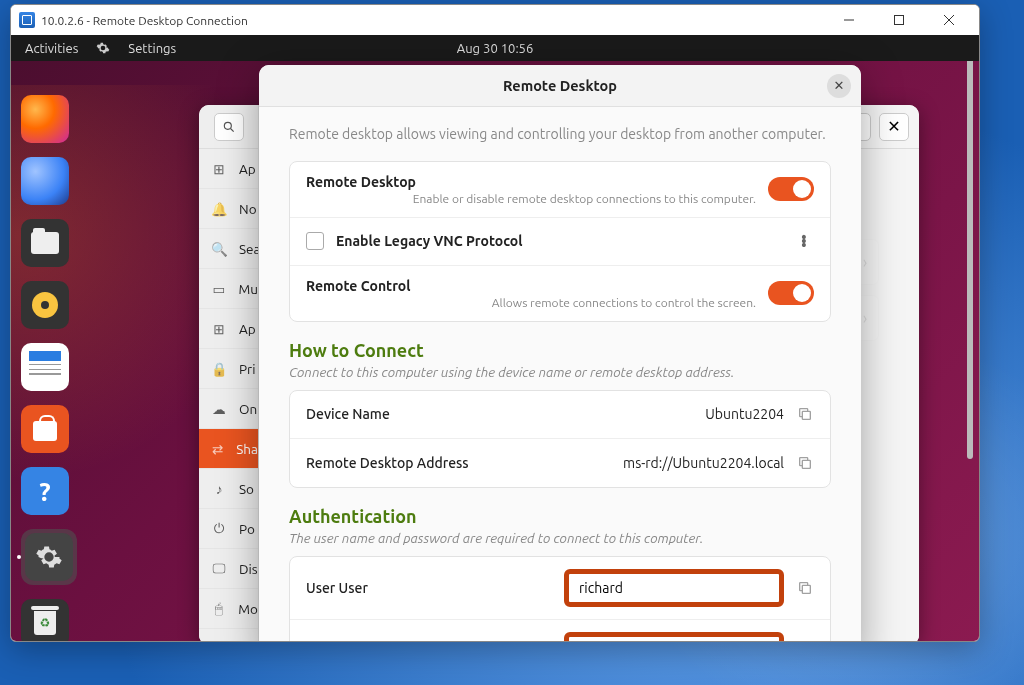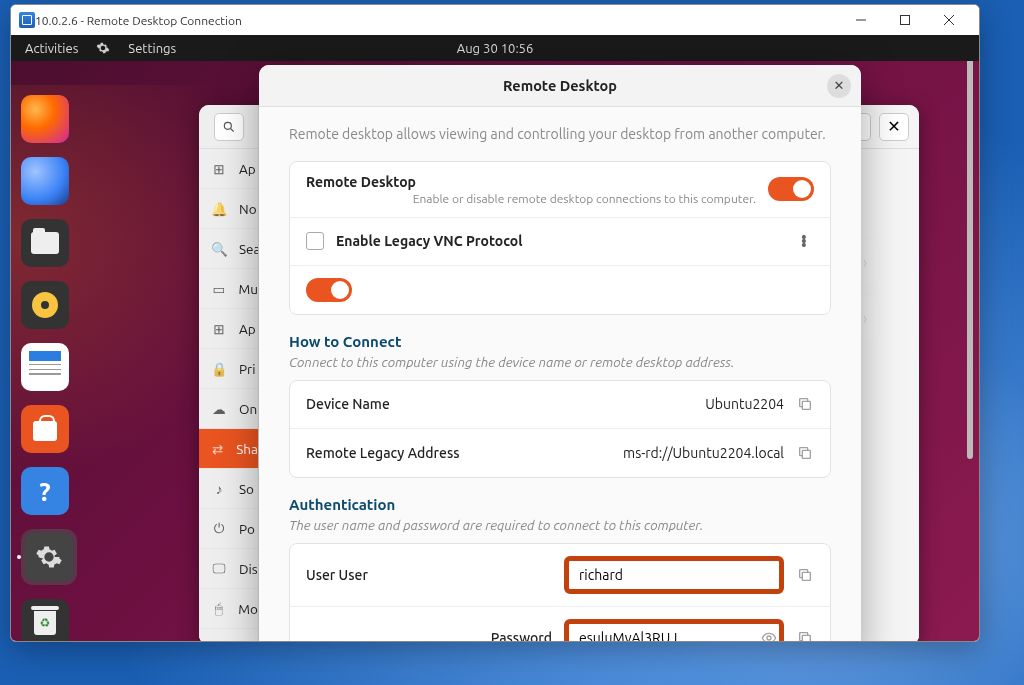--- a/index.html
+++ b/index.html
@@ -1,20 +1,20 @@
 <!DOCTYPE html>
 <html><head>
 <meta charset="utf-8">
 <style>
 * { box-sizing: border-box; margin: 0; padding: 0; font-family: Ubuntu, "Segoe UI", sans-serif; }
 body { background: linear-gradient(135deg, #1a5fb4 0%, #3584e4 50%, #62a0ea 100%); width: 1024px; height: 685px; overflow: hidden; position: relative; }
 .win11-bg { position: absolute; inset: 0; background: radial-gradient(ellipse at 70% 80%, #62a0ea 0%, #1a5fb4 60%); }
 .win11-bg::before { content:""; position:absolute; right:-100px; bottom:-50px; width:500px; height:400px; background: radial-gradient(ellipse, rgba(255,255,255,0.15), transparent 70%); border-radius:50%; }
 .rdc-window { position: absolute; top: 4px; left: 10px; width: 970px; height: 638px; background: #fff; border: 1px solid #888; border-radius: 6px; box-shadow: 0 8px 32px rgba(0,0,0,0.3); display: flex; flex-direction: column; overflow:hidden; }
-.title-bar { height: 30px; background: #fff; display: flex; align-items: center; padding: 0 8px; font-size: 12px; color: #333; }
+.title-bar { height: 30px; background: #fff; display: flex; align-items: center; padding: 0 8px; gap: 6px; font-size: 12px; color: #333; }
 .title-bar .app-icon { width:16px; height:16px; background: linear-gradient(#3584e4,#1a5fb4); border-radius:2px; position:relative; }
 .title-bar .app-icon::after{content:"";position:absolute;inset:3px;border:1px solid #fff;border-radius:1px;}
 .title-bar .spacer { flex:1; }
 .win-btn { width:44px; height:28px; display:flex; align-items:center; justify-content:center; color:#333; cursor:pointer; }
 .ubuntu-viewport { flex:1; background: linear-gradient(135deg, #4a0e2e 0%, #6b1040 40%, #8b1a50 100%); position: relative; overflow: hidden; }
 .ubuntu-viewport::after { content:""; position:absolute; left:-80px; top:50px; width:300px; height:500px; background: radial-gradient(circle at 30% 30%, rgba(255,120,40,0.25), transparent 60%); }
 .top-bar { height: 26px; background: #1a1a1a; color:#ddd; display:flex; align-items:center; padding: 0 14px; font-size:13px; gap: 18px; position:relative; z-index:2; }
 .top-bar .clock { position:absolute; left:50%; transform:translateX(-50%); right:auto; }
 .dock { position:absolute; left:10px; top:60px; width:54px; display:flex; flex-direction:column; gap:14px; z-index:2; }
 .dock-item { width:48px; height:48px; border-radius:10px; display:flex; align-items:center; justify-content:center; font-size:22px; color:#fff; cursor:pointer; position:relative; }
@@ -66,21 +66,21 @@
 .row { display:flex; align-items:center; padding:12px 16px; border-bottom:1px solid #eee; gap:12px; min-height:48px; }
 .row:last-child { border-bottom:none; }
 .row .label-col { flex:1; }
 .row .label-title { font-weight:600; font-size:14px; color:#222; }
 .row .label-sub { font-size:12px; color:#888; margin-top:2px;text-align:right; }
 .toggle { width:46px; height:24px; border-radius:12px; background:#e95420; position:relative; cursor:pointer; }
 .toggle .knob { position:absolute; right:3px; top:3px; width:18px; height:18px; border-radius:50%; background:#fff; }
 .checkbox { width:18px; height:18px; border:1.5px solid #aaa; border-radius:3px; background:#fff; cursor:pointer; }
 .kebab { width:20px; text-align:center; color:#666; cursor:pointer; font-size:16px; letter-spacing:0; line-height:4px; }
 .kebab span{display:block;height:4px;}
-.section-title { font-weight:700; font-size:15px; color:#0c4a6e; margin-bottom:4px; }
+.section-title { font-weight:700; font-size:18px; color:#4d7c0f; margin-bottom:4px; }
 .section-sub { font-size:13.5px; color:#888; margin-bottom:10px;font-style:italic; }
 .value-text { font-size:14px; color:#222; }
 .copy-icon, .eye-icon { width:18px; height:18px; opacity:0.55; cursor:pointer; display:flex; align-items:center; justify-content:center; }
 .input-field { width:220px; padding:6px 10px; border:5px solid #c2410c; border-radius:6px; font-size:14px; background:#fff; }
 .input-wrapper{position:relative;display:flex;align-items:center;}
 .input-wrapper .eye-icon{position:absolute;right:6px;}
 .scrollbar-win { position:absolute; right:2px; top:30px; bottom:4px; width:14px; }
 .scrollbar-win::before{content:"";position:absolute;top:0;width:10px;left:2px;height:0;}
 .scrollbar-thumb{position:absolute;top:4px;width:6px;left:4px;height:420px;background:#bbb;border-radius:3px;}
 </style>
@@ -251,20 +251,24 @@
             <div class="label-col">
               <div class="label-title">Enable Legacy VNC Protocol</div>
             </div>
             <div class="kebab">
                 <span>•</span>
                 <span>•</span>
                 <span>•</span>
               </div>
           </div>
           <div class="row">
+            <div class="label-col">
+              <div class="label-title">Remote Control</div>
+              <div class="label-sub">Allows remote connections to control the screen.</div>
+            </div>
             <div class="toggle">
                 <div class="knob"></div>
               </div>
           </div>
         </div>
 
         <div class="section-title">How to Connect</div>
         <div class="section-sub">Connect to this computer using the device name or remote desktop address.</div>
         <div class="card">
           <div class="row">
@@ -274,21 +278,21 @@
             <span class="value-text">Ubuntu2204</span>
             <div class="copy-icon">
                 <svg width="16" height="16" viewBox="0 0 24 24" fill="none" stroke="#555" stroke-width="2">
                   <rect x="8" y="8" width="12" height="12" rx="1"></rect>
                   <path d="M16 8V5a1 1 0 00-1-1H5a1 1 0 00-1 1v10a1 1 0 001 1h3"></path>
                 </svg>
               </div>
           </div>
           <div class="row">
             <div class="label-col">
-                <div class="label-title" style="font-weight:500;">Remote Legacy Address</div>
+                <div class="label-title" style="font-weight:500;">Remote Desktop Address</div>
               </div>
             <span class="value-text">ms-rd://Ubuntu2204.local</span>
             <div class="copy-icon">
                 <svg width="16" height="16" viewBox="0 0 24 24" fill="none" stroke="#555" stroke-width="2">
                   <rect x="8" y="8" width="12" height="12" rx="1"></rect>
                   <path d="M16 8V5a1 1 0 00-1-1H5a1 1 0 00-1 1v10a1 1 0 001 1h3"></path>
                 </svg>
               </div>
           </div>
         </div>

